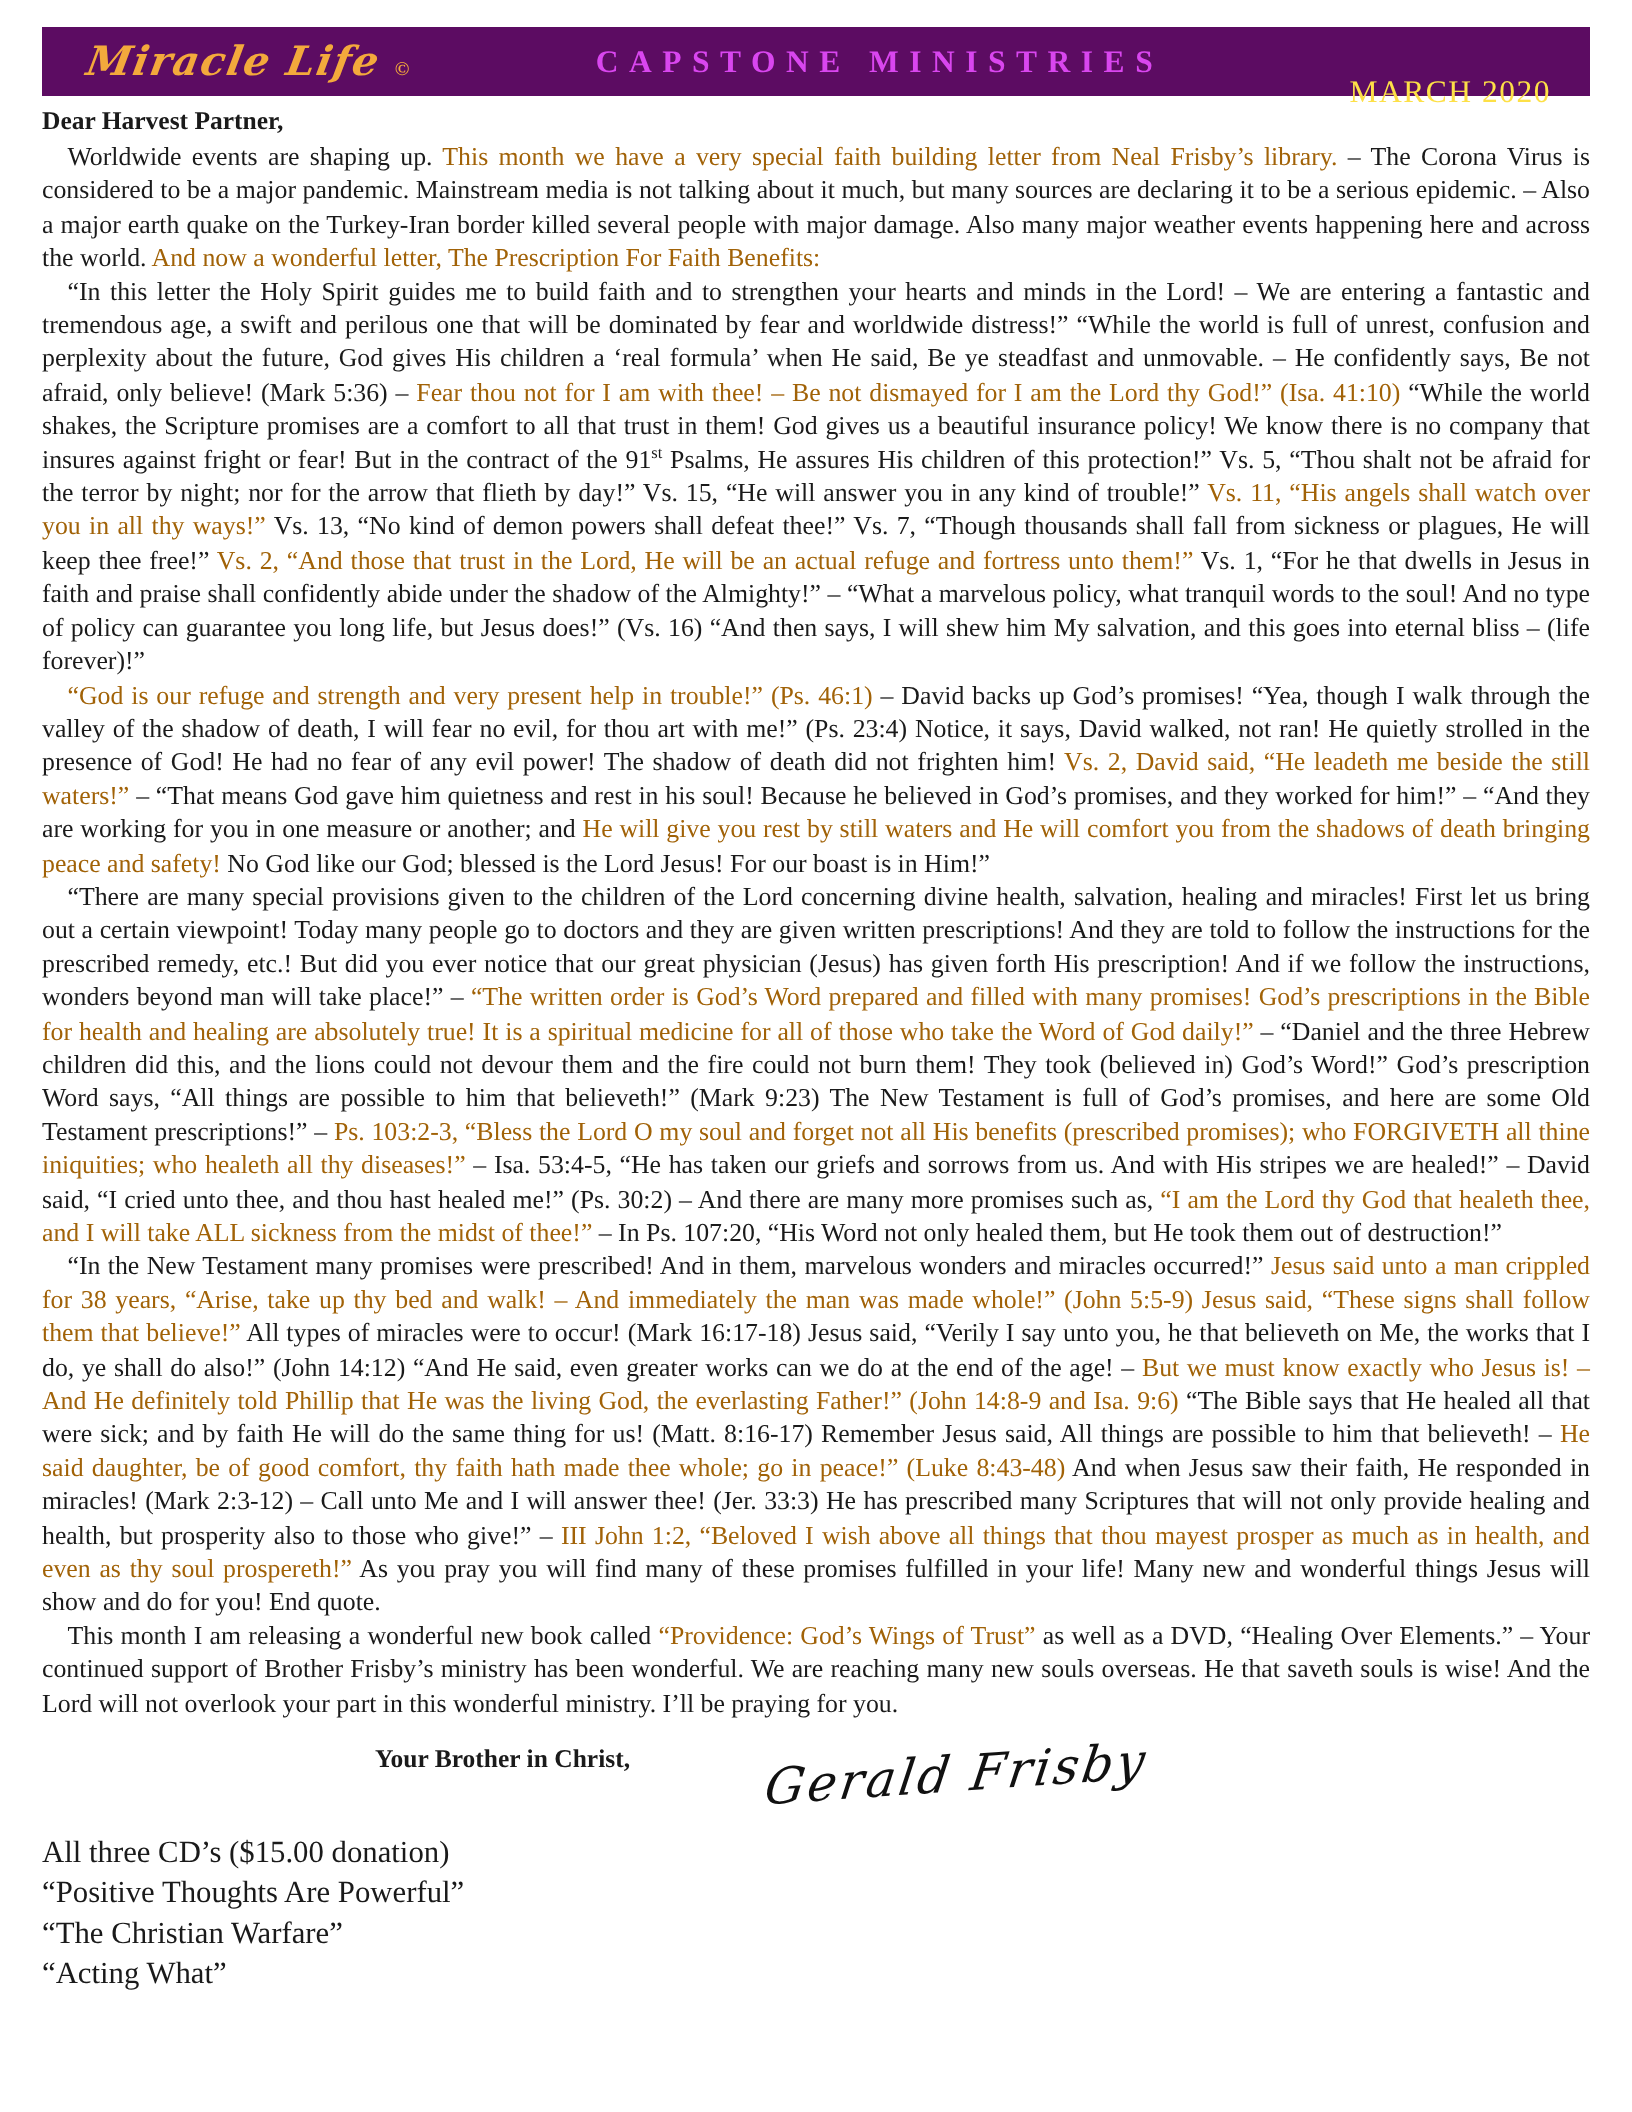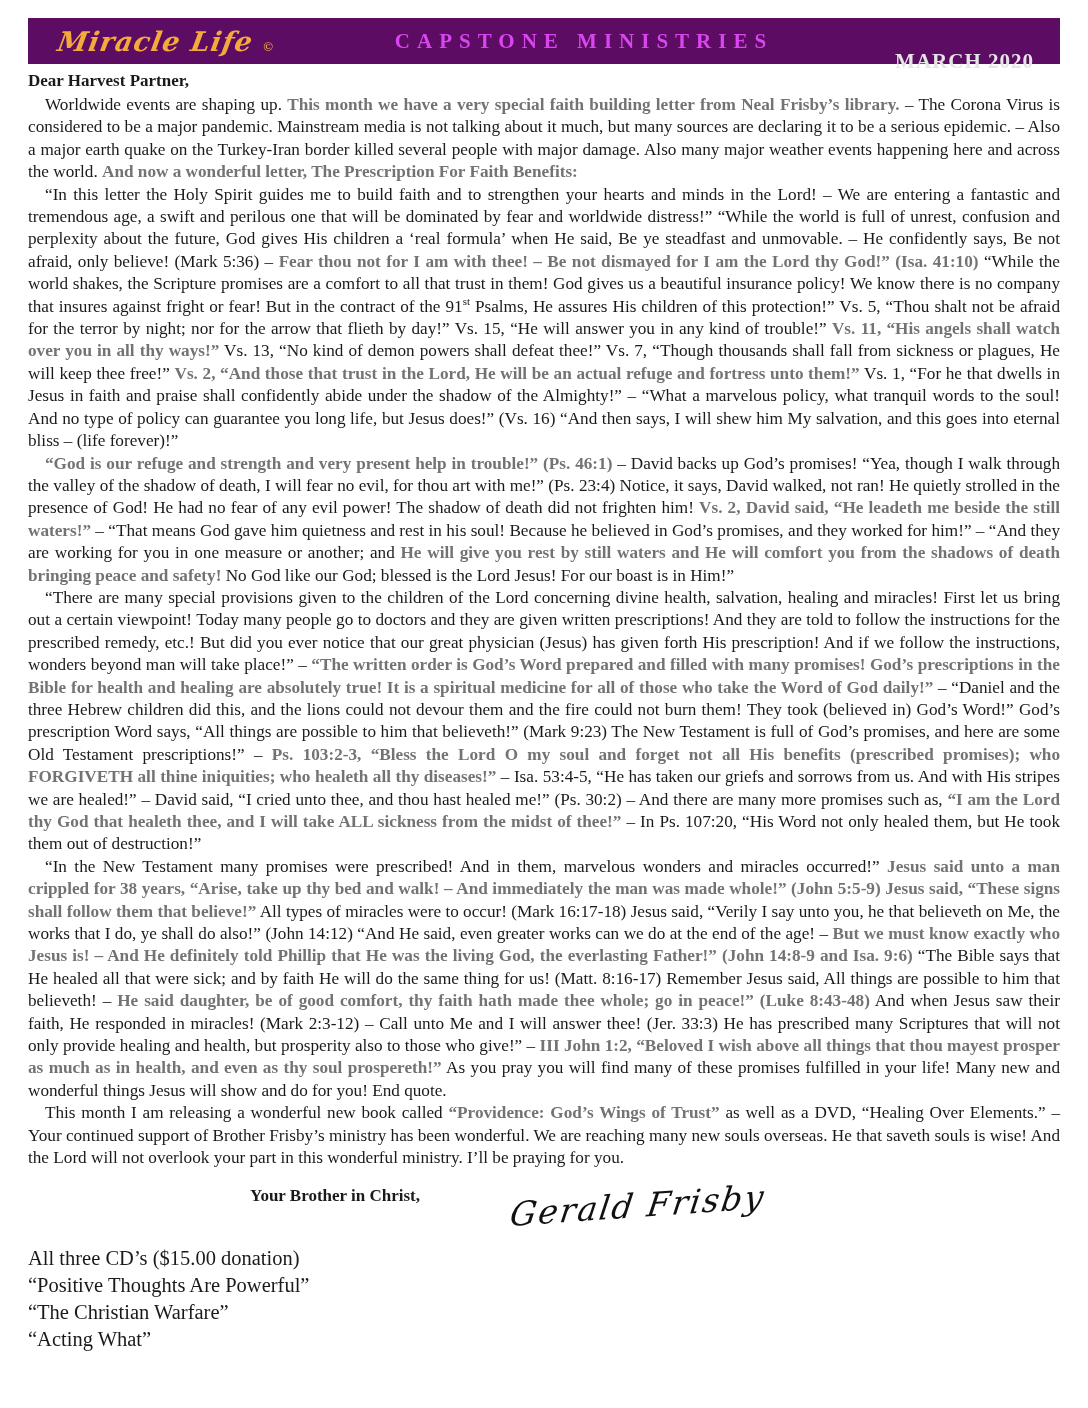--- a/index.html
+++ b/index.html
@@ -32,37 +32,37 @@
     letter-spacing: 1px;
   }
   .logo-copy { color: #F3A93C; font-size: 13px; font-weight: bold; }
   .masthead-title {
     color: #d946ef;
     font-weight: bold;
     font-size: 21px;
     letter-spacing: 7px;
   }
   .masthead-date {
-    color: #e5e5e5;
-    font-weight: bold;
+    color: #fde047;
+    font-weight: normal;
     font-size: 21px;
     letter-spacing: 1px;
     margin-top: 40px;
   }
 
   
   .greeting { font-weight: bold; font-size: 17px; margin: 7px 0 3px 0; }
   .letter-body p.para {
     margin: 0;
     text-align: justify;
     font-size: 17.2px;
     line-height: 22.4px;
     text-indent: 17px;
   }
-  .accent { color: #737373; font-weight: bold; }
+  .accent { color: #a16207; font-weight: normal; }
   sup { font-size: 11px; line-height: 0; }
 
   
   .closing-row {
     display: flex;
     align-items: flex-start;
     margin: 16px 0 6px 0;
   }
   .closing-label {
     font-weight: bold;

